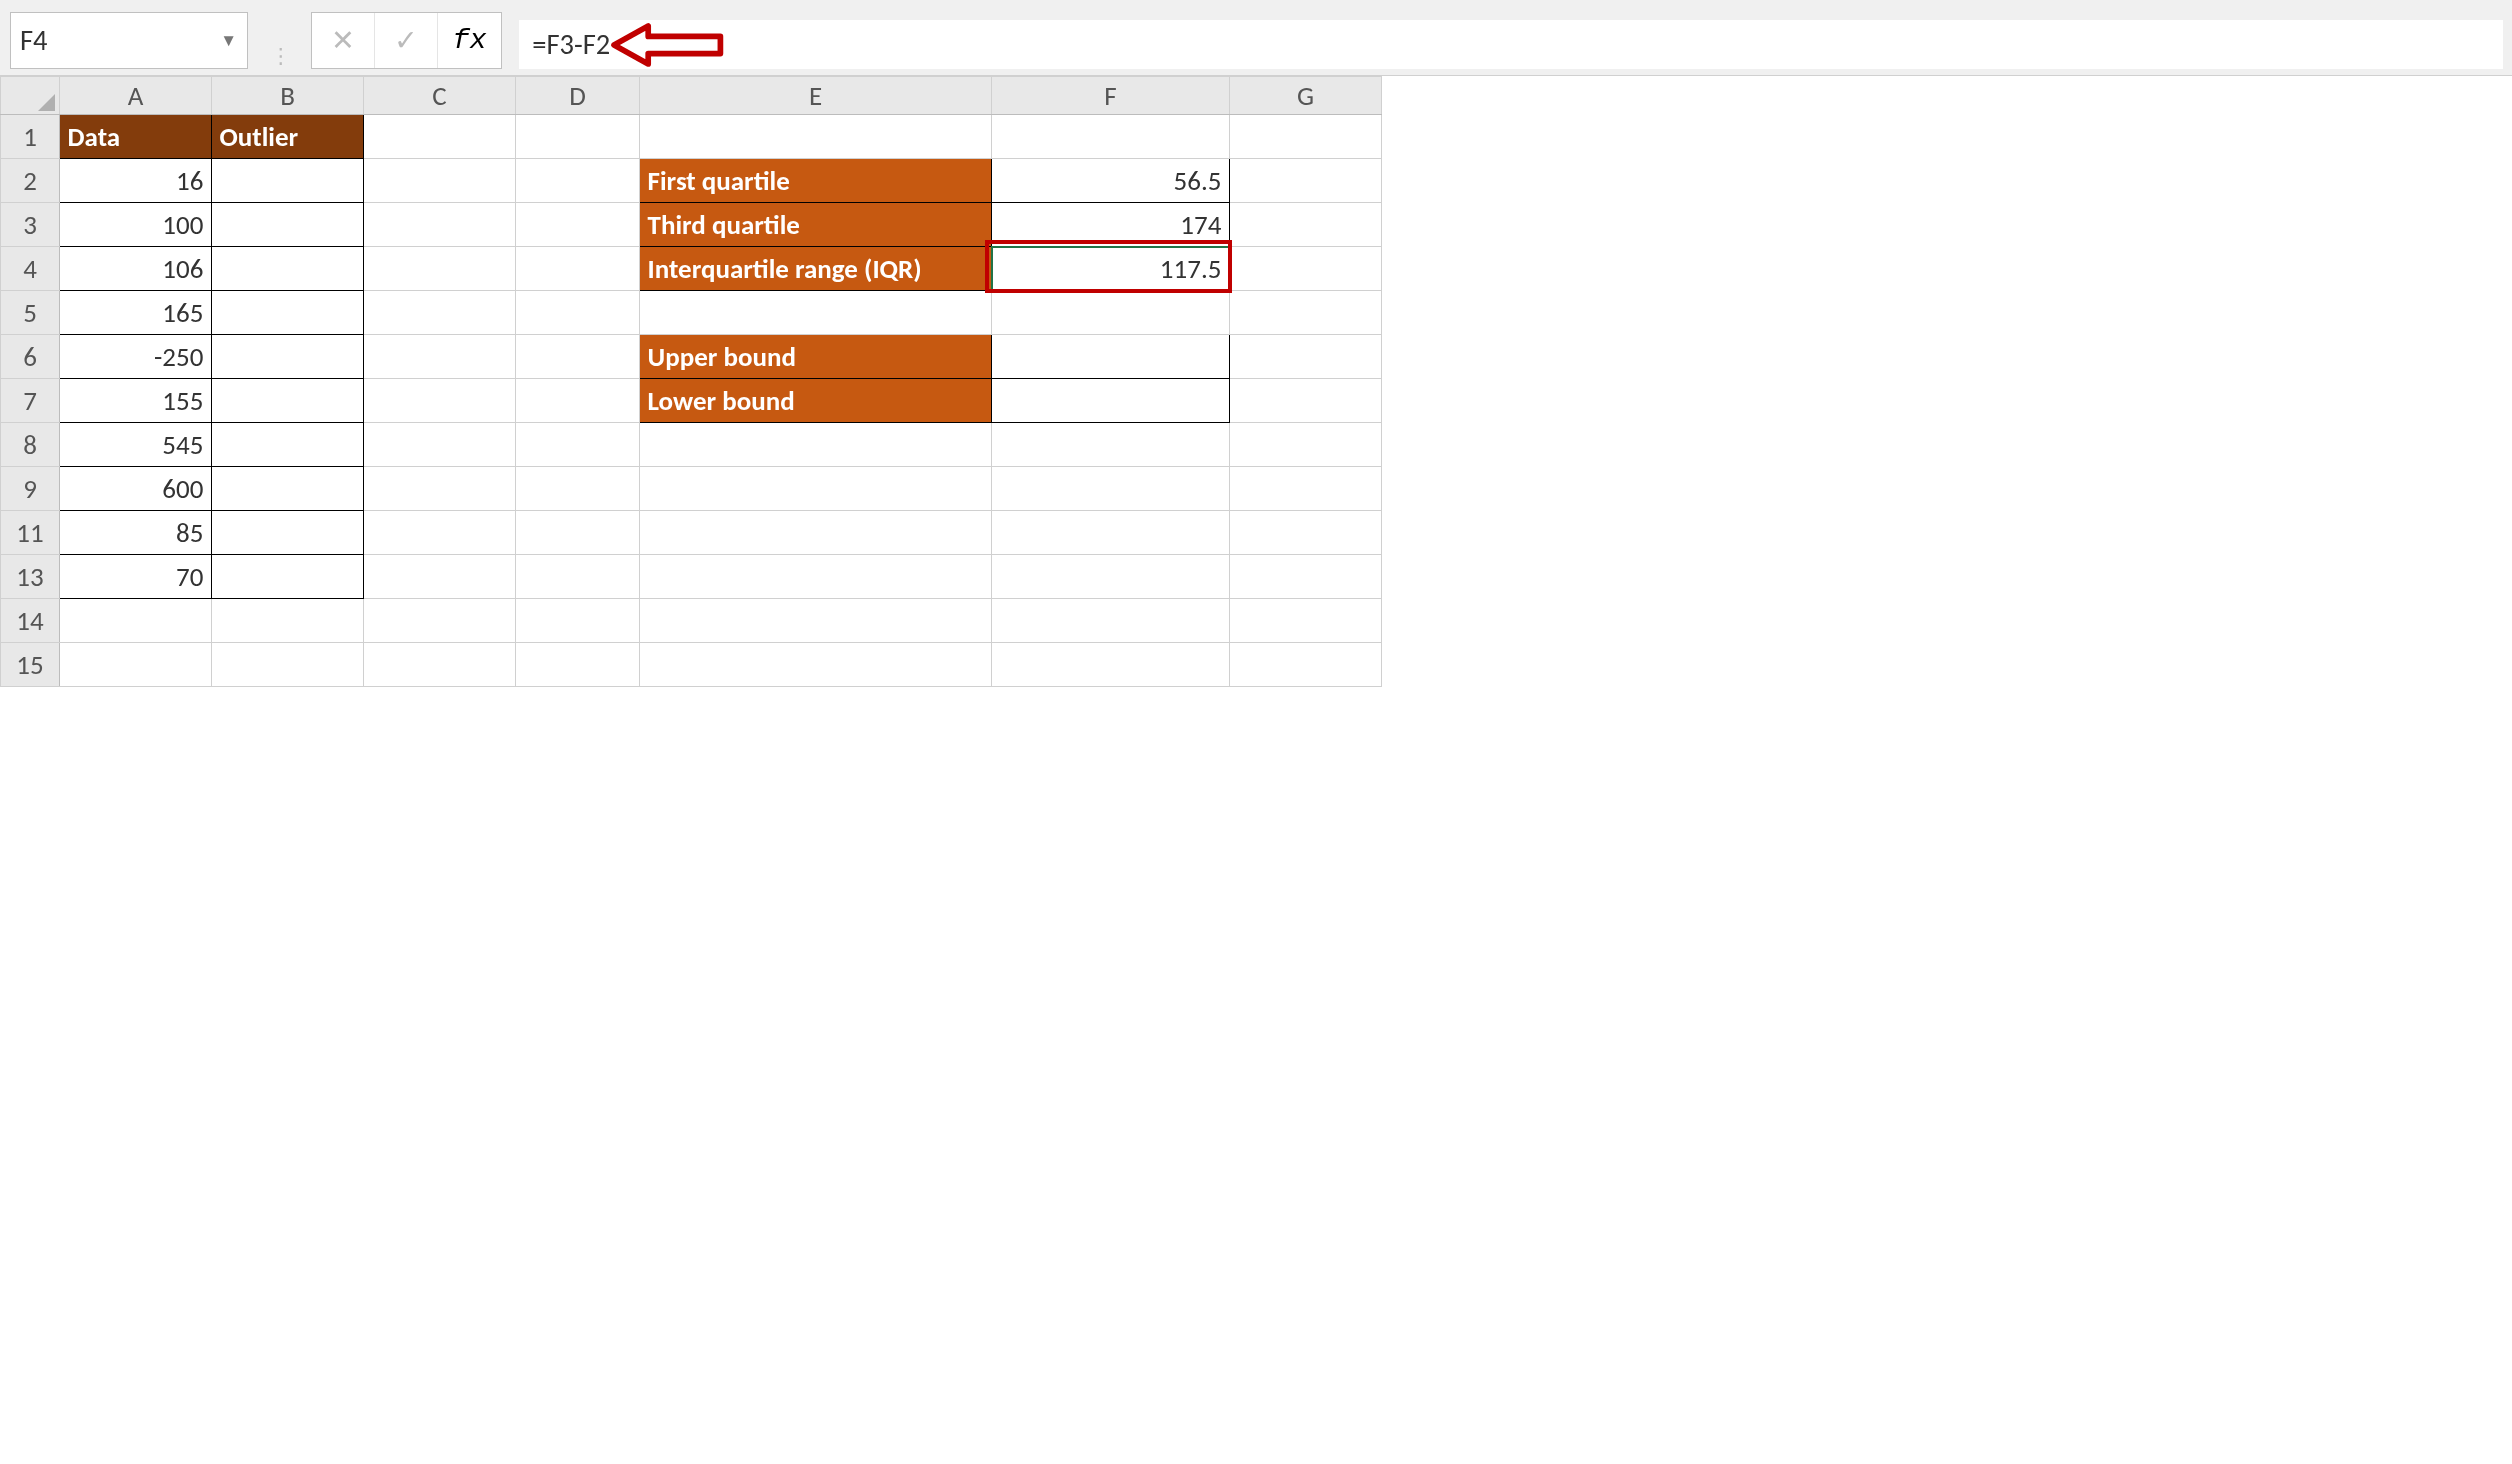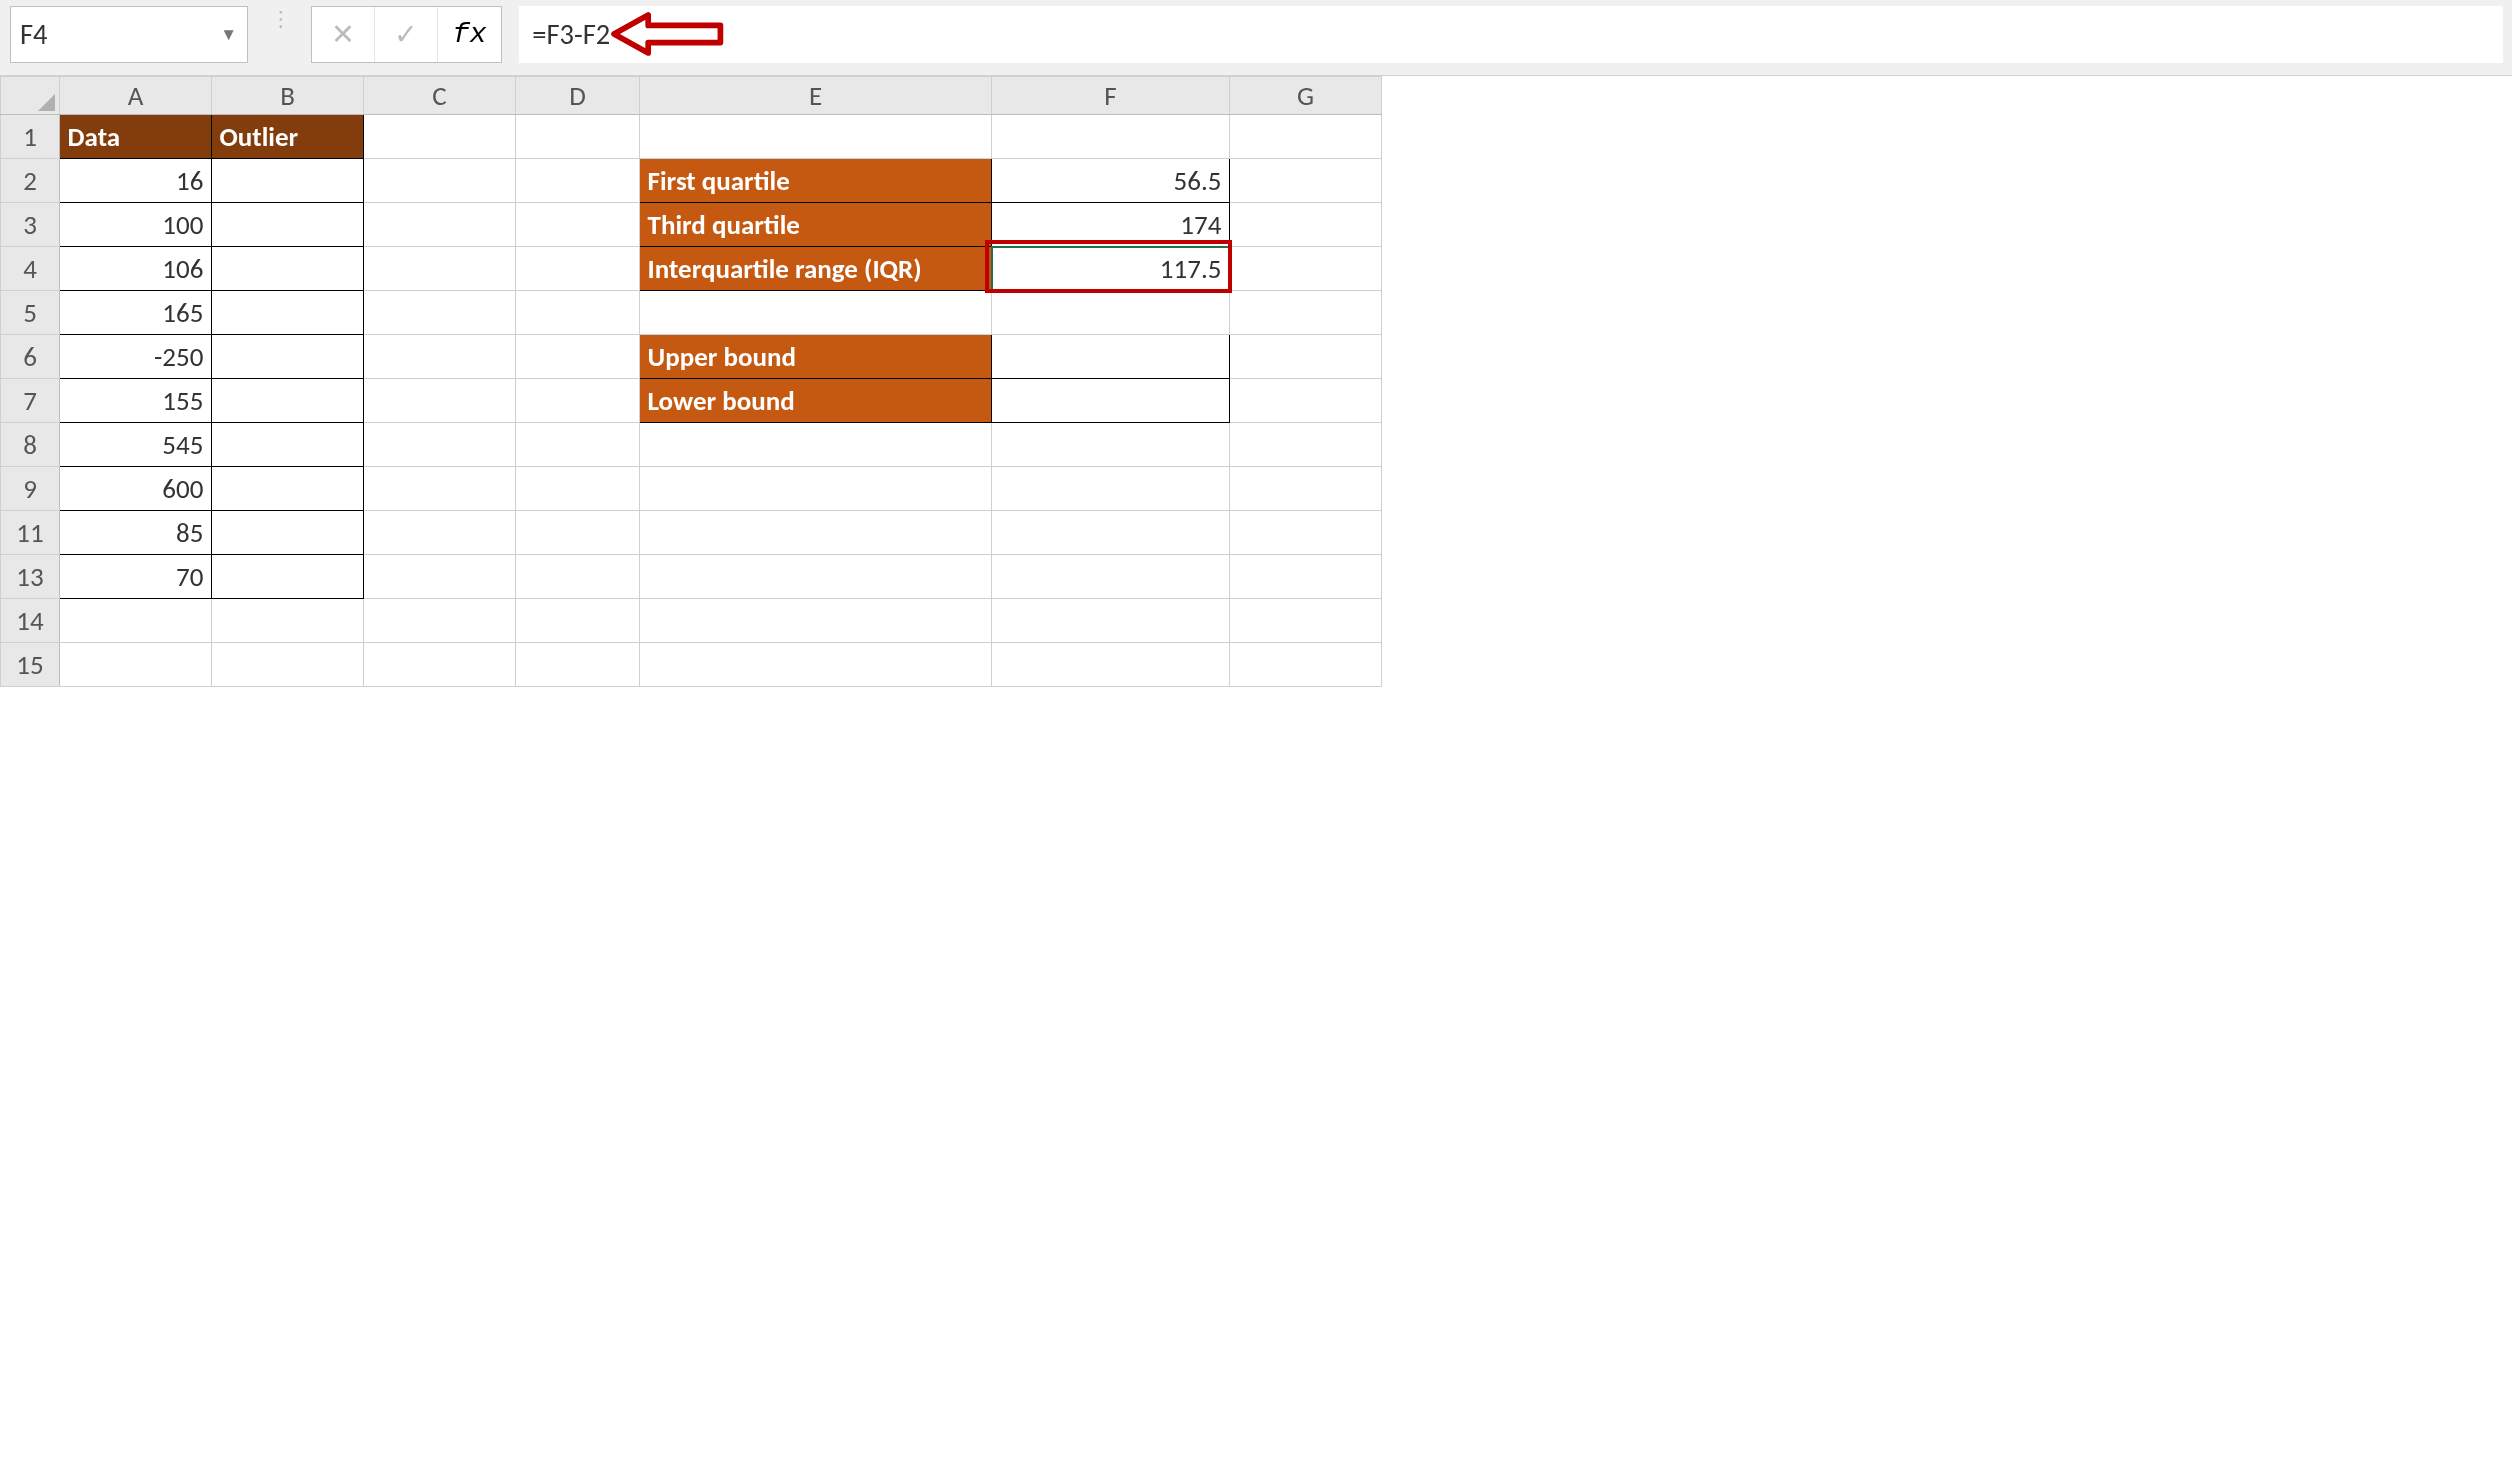--- a/index.html
+++ b/index.html
@@ -5,35 +5,35 @@
     * { box-sizing: border-box; margin: 0; padding: 0; }
     body {
       font-family: Calibri, Arial, sans-serif;
       background: #fff;
       font-size: 27px;
       user-select: none;
     }
     
     .formula-bar {
       display: flex;
-      align-items: flex-start;
+      align-items: flex-end;
       padding: 5.7px 9.5px;
       background: #f0f0f0;
       border-bottom: 1px solid #d0d0d0;
       height: 76px;
       gap: 17px;
     }
     .name-box-wrap { display:flex; align-items:center; background:#fff; border:1px solid #c0c0c0; height:57px; width:238px; padding:0 9.5px; justify-content:space-between; }
     .name-box { font-size: 28.5px; color:#333; flex:1; }
     .name-box-dd { color:#777; font-size:17px; }
     .divider-ellipsis { color:#bbb; font-size:21px; letter-spacing:-2.9px; padding:0 5.7px; }
     .fx-buttons { display:flex; align-items:center; border:1px solid #c0c0c0; background:#fff; height:57px; }
     .fx-btn { width:63px; height:100%; display:flex; align-items:center; justify-content:center; color:#bbb; font-size:28.5px; border-right:1px solid #e5e5e5; }
     .fx-btn:last-child { border-right:none; color:#000000; font-style:italic; font-family: Liberation Mono, monospace;}
-    .formula-input { flex:1; background:#fff; height:57px; display:flex; align-items:center; padding:0 13.3px; font-size:28.5px; color:#333;}
+    .formula-input { flex:1; background:#fff; height:49px; display:flex; align-items:center; padding:0 13.3px; font-size:28.5px; color:#333;}
     
     .arrow-annotation {
       position: relative;
       width: 114px;
       height: 48px;
       margin-left: 3.8px;
     }
     .arrow-annotation svg { overflow: visible; }
     
     .grid-area { position: relative; overflow: hidden; }

